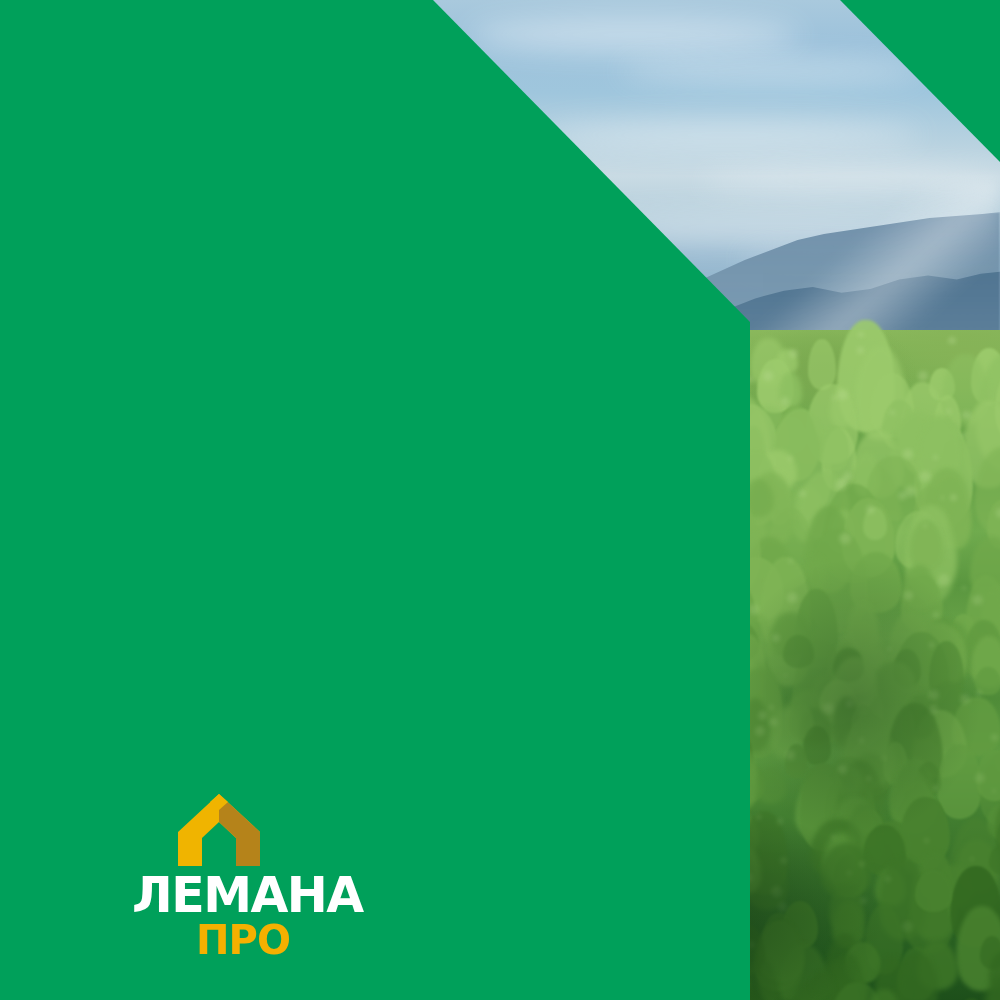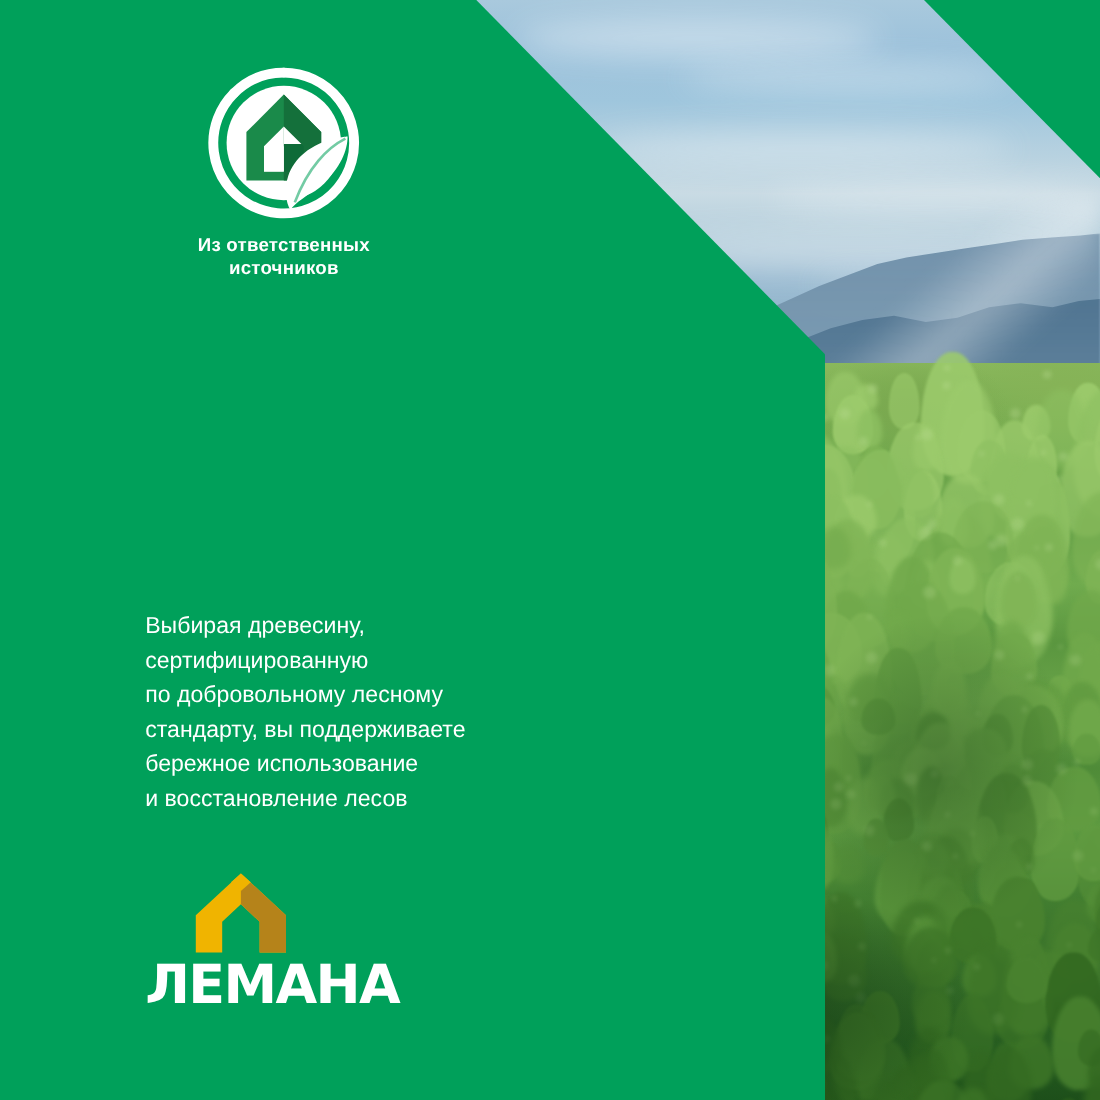--- a/index.html
+++ b/index.html
@@ -937,60 +937,30 @@
         <div class="speck" style="left: 210.8px; top: 169.8px; width: 5.4px; height: 5.4px; opacity: 0.58;"></div>
       </div>
     <div class="canopy-shade"></div>
   </div>
 
   <div class="green-main"></div>
   <div class="green-corner"></div>
 
   <div class="content">
 
-    <div class="cert-mark">
-      <svg class="cert-logo" viewBox="0 0 140 140" aria-hidden="true">
-
-        <path d="M70 6 a64 64 0 1 1 -45.3 18.7" fill="none" stroke="#ffffff" stroke-width="9" stroke-linecap="round"></path>
-        <path d="M24.7 24.7 A64 64 0 0 1 70 6" fill="none" stroke="#ffffff" stroke-width="9" stroke-linecap="round"></path>
-
-        <circle cx="70" cy="70" r="52" fill="#ffffff"></circle>
-
-        <path d="M70 26 L104 60 L104 104 L36 104 L36 60 Z" fill="#1A8A4A"></path>
-
-        <path d="M70 26 L104 60 L104 104 L70 104 Z" fill="#14703B"></path>
-
-        <path d="M70 55 L88 73 L88 96 L70 96 Z" fill="#0E6B38"></path>
-        <path d="M70 55 L52 73 L52 96 L70 96 Z" fill="#ffffff"></path>
-        <path d="M70 55 L88 73 L88 83 L70 83 Z" fill="#ffffff" opacity="0"></path>
-        <rect x="52" y="73" width="18" height="23" fill="#ffffff"></rect>
-        <path d="M70 55 L86 71 L70 71 Z" fill="#ffffff"></path>
-
-        <path d="M128 64 C 128 64, 86 66, 74 100 C 70 112, 72 124, 76 131
-                 C 80 124, 92 118, 104 108 C 122 93, 128 76, 128 64 Z" fill="#ffffff"></path>
-        <path d="M126 66 C 110 74, 92 92, 80 124" fill="none" stroke="#00A05A" stroke-width="2.4" opacity=".55"></path>
-      </svg>
-      <div class="cert-caption">Из ответственных
-источников</div>
-    </div>
-
-
-    <p class="body-copy">Выбирая древесину,
-сертифицированную
-по добровольному лесному
-стандарту, вы поддерживаете
-бережное использование
-и восстановление лесов</p>
+
+
 
     <div class="brand">
       <svg class="brand-house" viewBox="0 0 86 76" aria-hidden="true">
 
         <path d="M43 2 L84 40 L84 74 L60 74 L60 46 L43 30 L26 46 L26 74 L2 74 L2 40 Z" fill="#F0B400"></path>
 
         <path d="M43 2 L84 40 L84 74 L60 74 L60 46 L43 30 Z" fill="#B5831A"></path>
 
         <path d="M43 2 L52 10 L43 18 L34 10 Z" fill="#F0B400"></path>
       </svg>
       <div class="brand-word">ЛЕМАНА</div>
+      <div class="brand-sub">ПРО</div>
     </div>
 
   </div>
 </div>
 
 </body></html>

